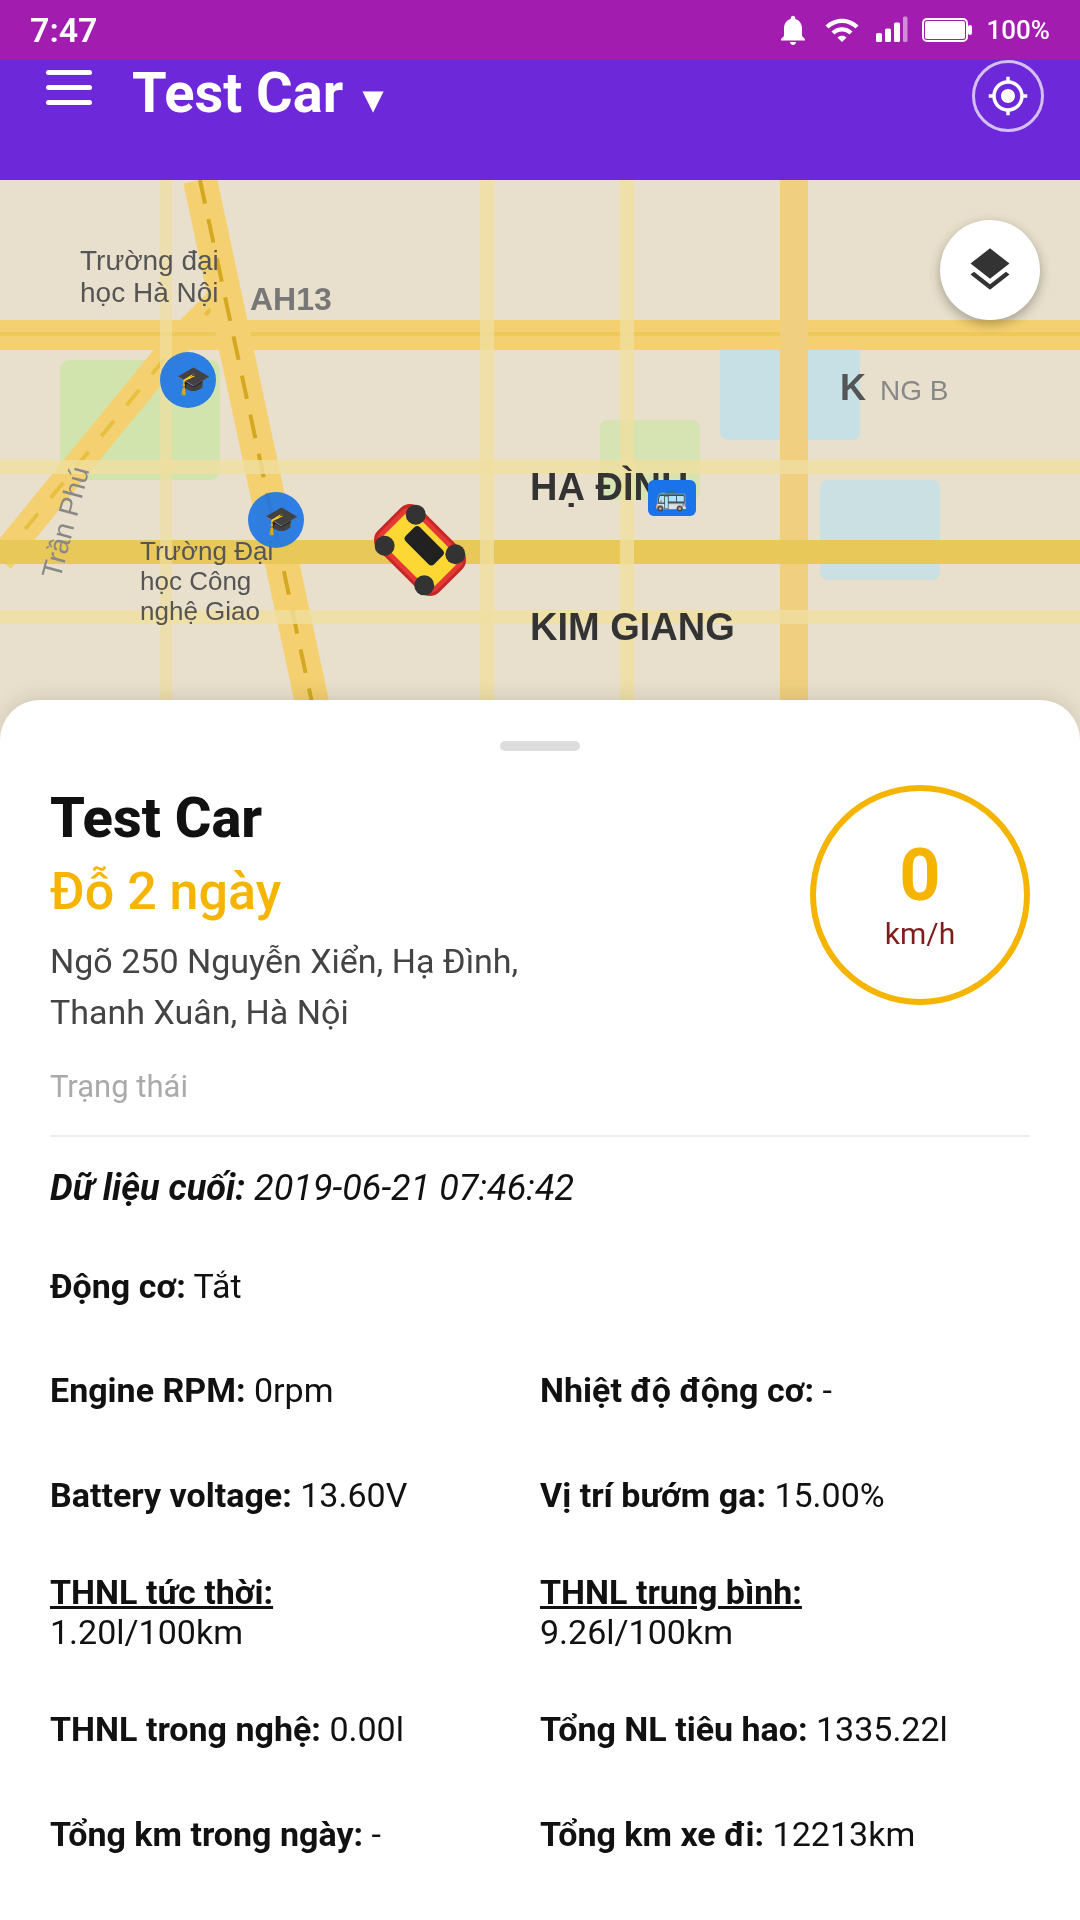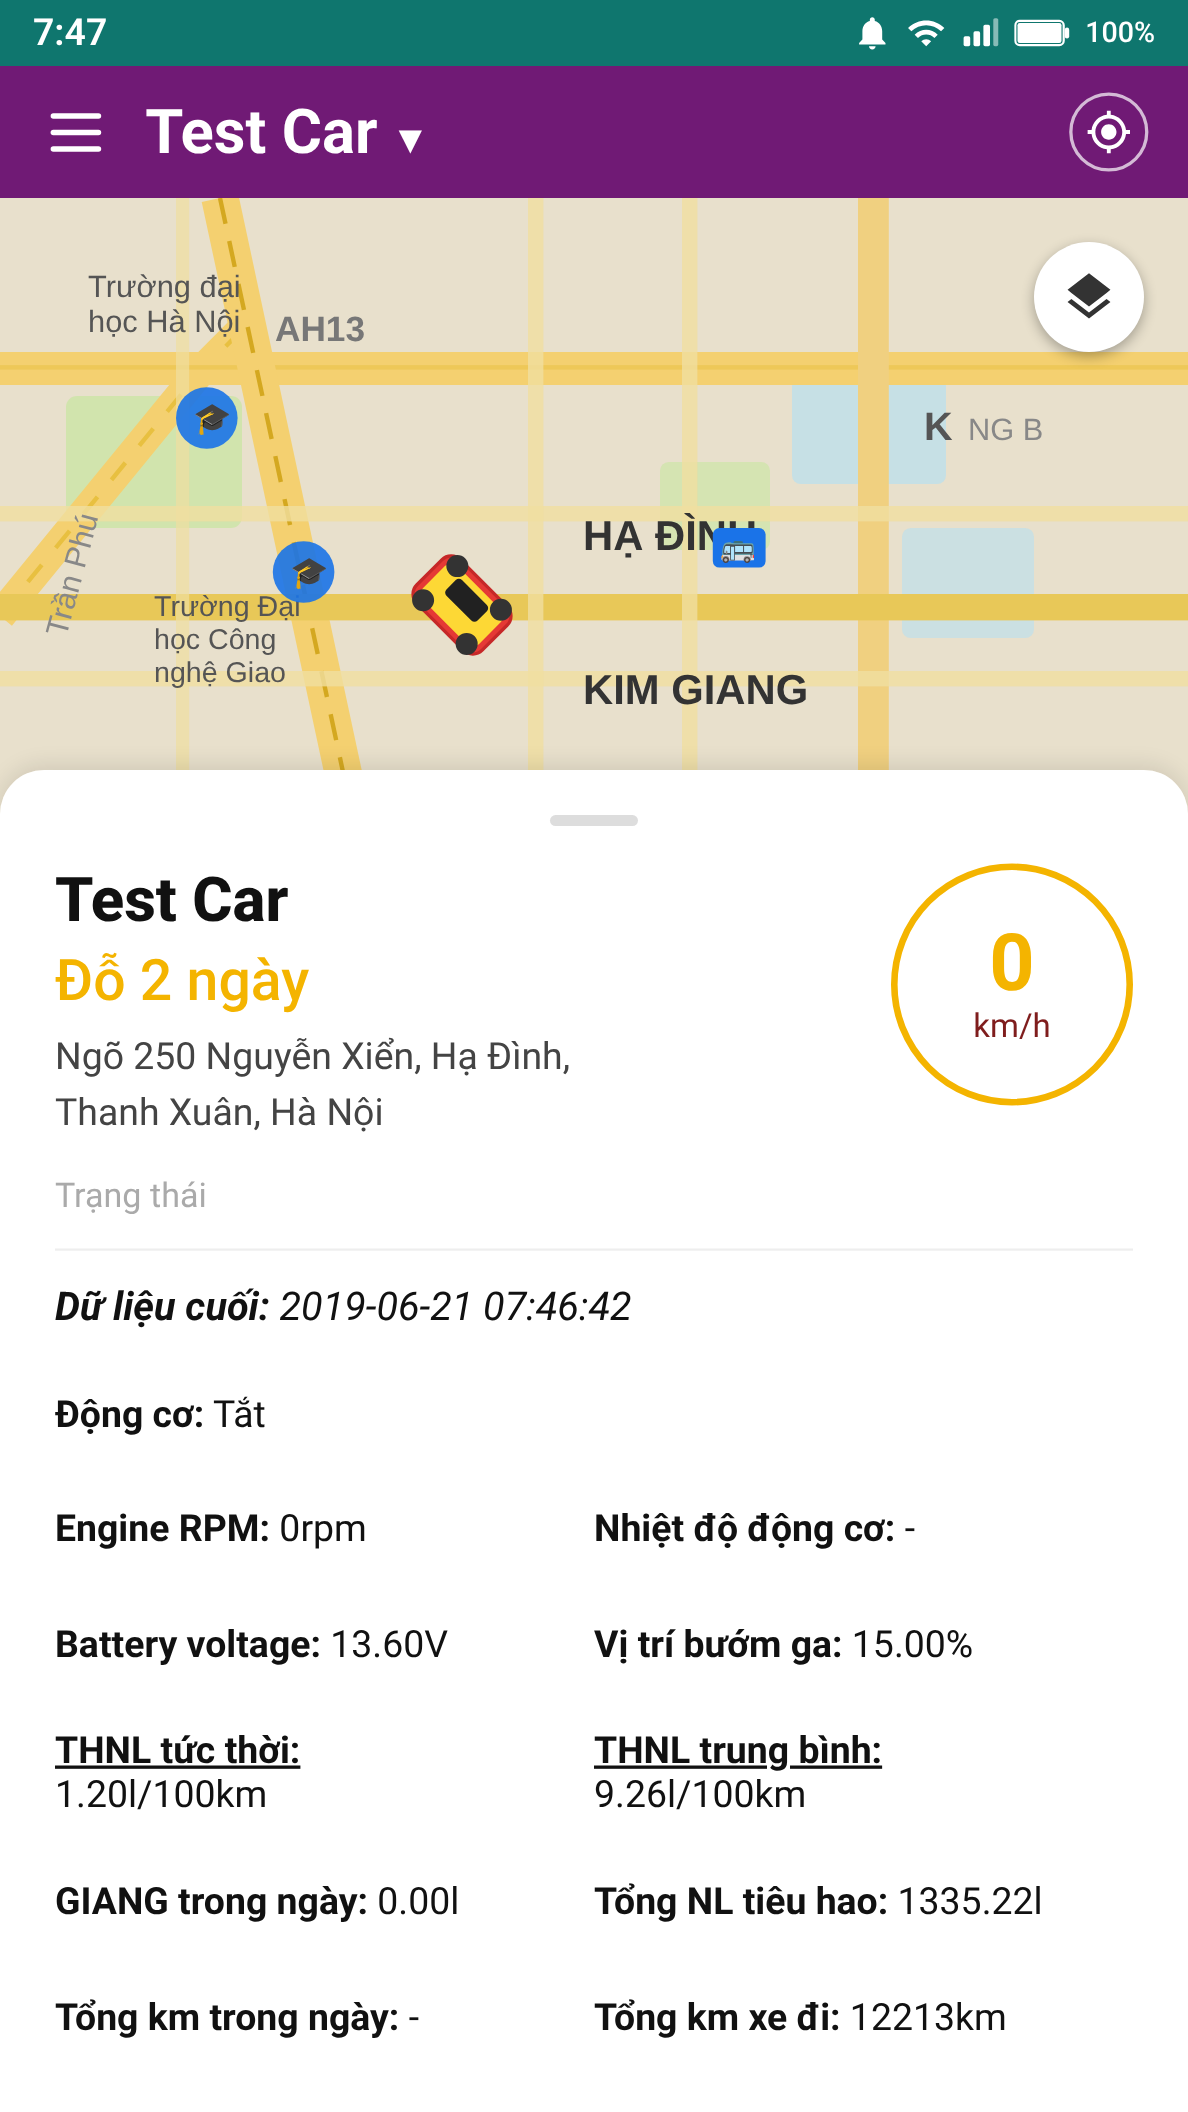--- a/index.html
+++ b/index.html
@@ -11,21 +11,21 @@
       background: #f5f5f5;
       overflow: hidden;
       position: relative;
     }
 
     
     .status-bar {
       position: absolute;
       top: 0; left: 0; right: 0;
       height: 60px;
-      background: #0f766e;
+      background: #a21caf;
       display: flex;
       align-items: center;
       justify-content: space-between;
       padding: 0 30px;
       z-index: 100;
     }
     .status-time {
       color: white;
       font-size: 34px;
       font-weight: 600;
@@ -43,23 +43,23 @@
       color: white;
       font-size: 26px;
       font-weight: 500;
     }
 
     
     .app-bar {
       position: absolute;
       top: 60px; left: 0; right: 0;
       height: 120px;
-      background: #701a75;
-      display: flex;
-      align-items: center;
+      background: #6d28d9;
+      display: flex;
+      align-items: flex-start;
       padding: 0 36px;
       z-index: 100;
     }
     .menu-icon {
       color: white;
       font-size: 48px;
       cursor: pointer;
       display: flex;
       flex-direction: column;
       gap: 10px;
@@ -458,21 +458,21 @@
       <div class="sub-value">1.20l/100km</div>
     </div>
     <div class="data-col-multi">
       <div class="label">THNL trung bình:</div>
       <div class="sub-value">9.26l/100km</div>
     </div>
   </div>
 
   <div class="data-two-col">
     <div class="data-col">
-      <span class="label">GIANG trong ngày:</span>
+      <span class="label">THNL trong nghệ:</span>
       <span class="value"> 0.00l</span>
     </div>
     <div class="data-col">
       <span class="label">Tổng NL tiêu hao:</span>
       <span class="value"> 1335.22l</span>
     </div>
   </div>
 
   <div class="data-two-col">
     <div class="data-col">

